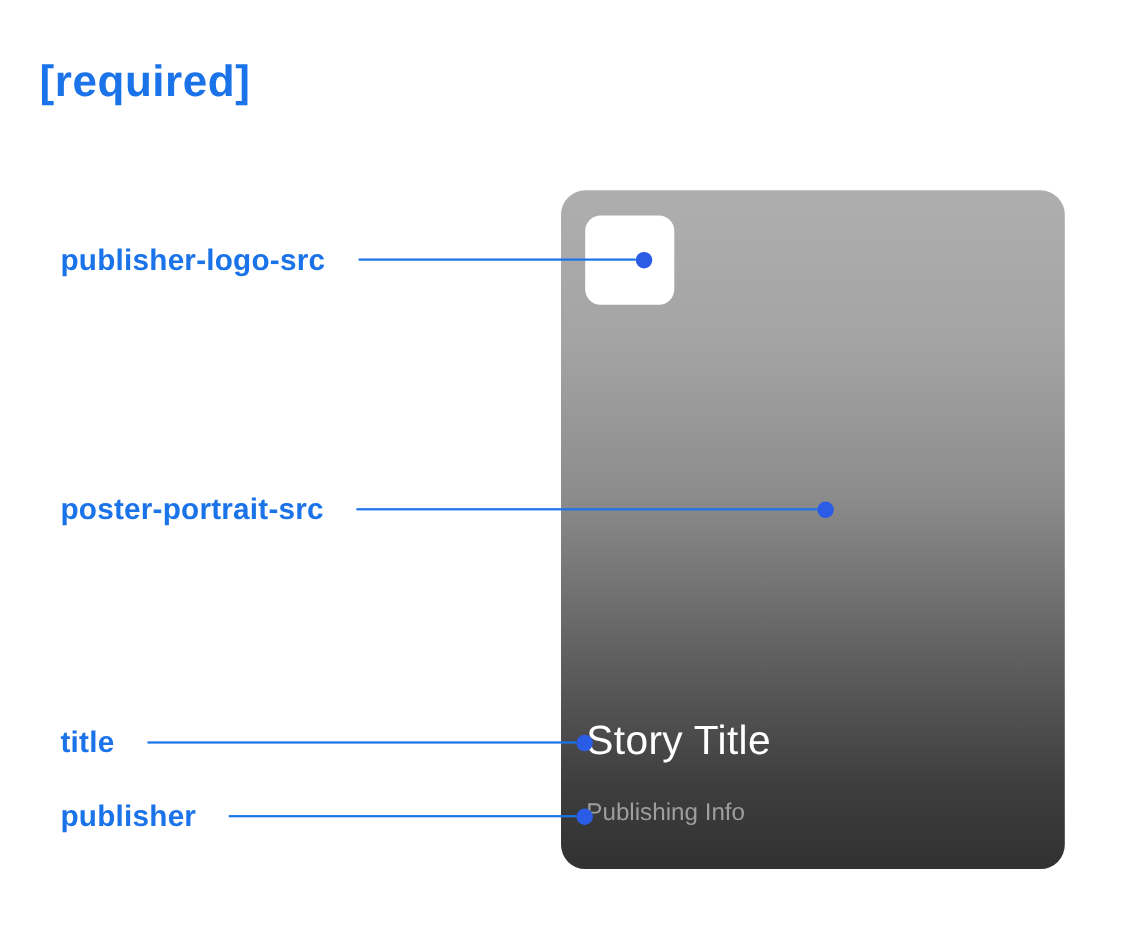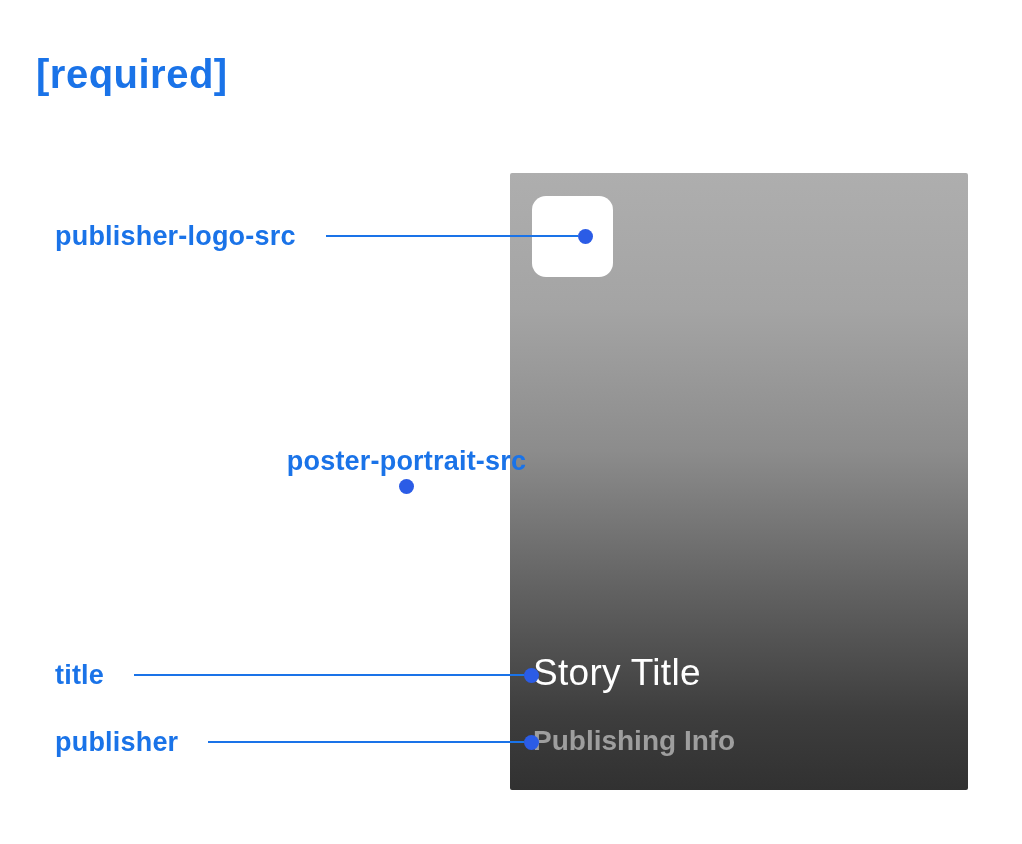--- a/index.html
+++ b/index.html
@@ -28,21 +28,21 @@
     letter-spacing: 0.5px;
   }
 
   
   .card {
     position: absolute;
     left: 510px;
     top: 173px;
     width: 458px;
     height: 617px;
-    border-radius: 2px;
+    border-radius: 22px;
     background: linear-gradient(180deg,
       #aeaeae 0%,
       #a4a4a4 22%,
       #8c8c8c 45%,
       #616161 68%,
       #3d3d3d 88%,
       #313131 100%);
   }
   .logo {
     position: absolute;
@@ -59,22 +59,22 @@
     top: 479px;
     font-size: 37px;
     font-weight: 500;
     color: #ffffff;
     letter-spacing: 0.3px;
   }
   .publishing-info {
     position: absolute;
     left: 23px;
     top: 552px;
-    font-size: 28px;
-    font-weight: 700;
+    font-size: 22px;
+    font-weight: 400;
     color: #9e9e9e;
   }
 
   
   .annotation {
     position: absolute;
     left: 55px;
     height: 34px;
     display: flex;
     align-items: center;
@@ -93,21 +93,21 @@
     margin-left: 30px;
   }
   .ann-dot {
     flex: 0 0 auto;
     width: 15px;
     height: 15px;
     border-radius: 50%;
     background: #2b5ce6;
   }
   .a1 { top: 219px; width: 538px; }
-  .a2 { top: 446px; width: 703px; flex-direction: column; }
+  .a2 { top: 446px; width: 703px; }
   .a3 { top: 658px; width: 484px; justify-content: center; }
   .a4 { top: 725px; width: 484px; }
 </style>
 </head>
 <body>
 
 <div class="canvas">
 
   <h1 class="heading">[required]</h1>
 

